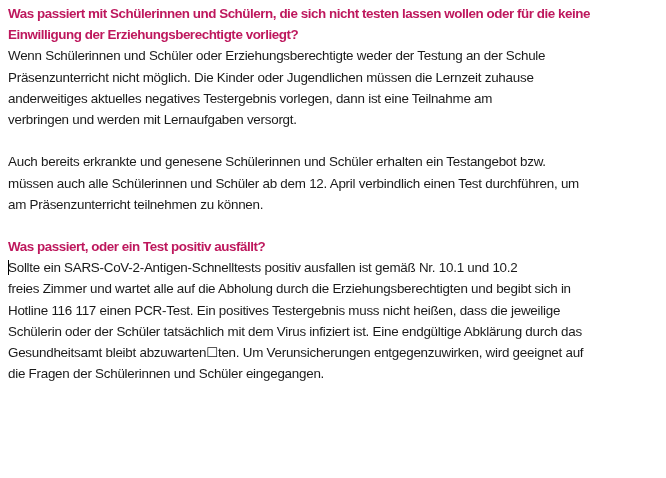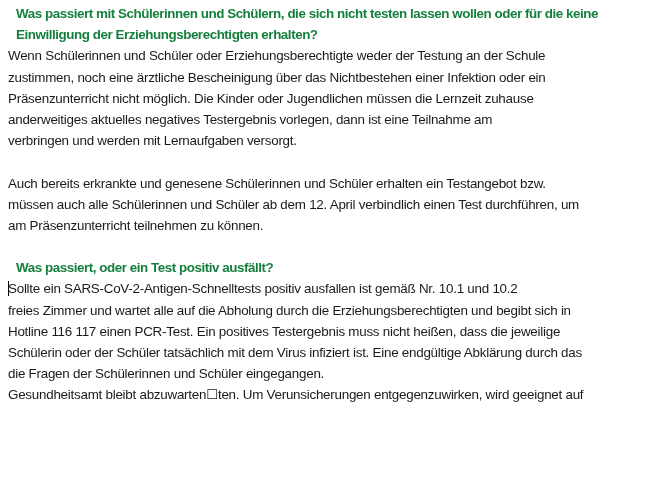--- a/index.html
+++ b/index.html
@@ -23,24 +23,23 @@
       line-height: 21.2px;
       color: #1a1a1a;
       letter-spacing: -0.25px;
     }
     .line {
       display: block;
       white-space: nowrap;
       height: 21.2px;
     }
     .heading {
-      color: #15803d;
+      color: #be185d;
       font-weight: bold;
       letter-spacing: -0.45px;
-      margin-left: 8px;
     }
     .blank {
       display: block;
       height: 21.2px;
     }
     .cursor {
       display: inline-block;
       width: 1px;
       height: 15px;
       background: #000;
@@ -49,23 +48,22 @@
     }
     .section { display: block; }
   </style>
 </head>
 <body>
 
 <div class="doc">
 
   <div class="section">
     <span class="line heading">Was passiert mit Schülerinnen und Schülern, die sich nicht testen lassen wollen oder für die keine</span>
-    <span class="line heading">Einwilligung der Erziehungsberechtigten erhalten?</span>
+    <span class="line heading">Einwilligung der Erziehungsberechtigte vorliegt?</span>
     <span class="line">Wenn Schülerinnen und Schüler oder Erziehungsberechtigte weder der Testung an der Schule</span>
-    <span class="line">zustimmen, noch eine ärztliche Bescheinigung über das Nichtbestehen einer Infektion oder ein</span>
     <span class="line">Präsenzunterricht nicht möglich. Die Kinder oder Jugendlichen müssen die Lernzeit zuhause</span>
     <span class="line">anderweitiges aktuelles negatives Testergebnis vorlegen, dann ist eine Teilnahme am</span>
     <span class="line">verbringen und werden mit Lernaufgaben versorgt.</span>
   </div>
 
   <span class="blank"></span>
 
   <div class="section">
     <span class="line">Auch bereits erkrankte und genesene Schülerinnen und Schüler erhalten ein Testangebot bzw.</span>
     <span class="line">müssen auch alle Schülerinnen und Schüler ab dem 12. April verbindlich einen Test durchführen, um</span>
@@ -73,17 +71,17 @@
   </div>
 
   <span class="blank"></span>
 
   <div class="section">
     <span class="line heading">Was passiert, oder ein Test positiv ausfällt?</span>
     <span class="line"><span class="cursor"></span><span>Sollte ein SARS-CoV-2-Antigen-Schnelltests positiv ausfallen ist gemäß Nr. 10.1 und 10.2</span></span>
     <span class="line">freies Zimmer und wartet alle auf die Abholung durch die Erziehungsberechtigten und begibt sich in</span>
     <span class="line">Hotline 116 117 einen PCR-Test. Ein positives Testergebnis muss nicht heißen, dass die jeweilige</span>
     <span class="line">Schülerin oder der Schüler tatsächlich mit dem Virus infiziert ist. Eine endgültige Abklärung durch das</span>
+    <span class="line">Gesundheitsamt bleibt abzuwarten☐ten. Um Verunsicherungen entgegenzuwirken, wird geeignet auf</span>
     <span class="line">die Fragen der Schülerinnen und Schüler eingegangen.</span>
-    <span class="line">Gesundheitsamt bleibt abzuwarten☐ten. Um Verunsicherungen entgegenzuwirken, wird geeignet auf</span>
   </div>
 
 </div>
 
 </body></html>

